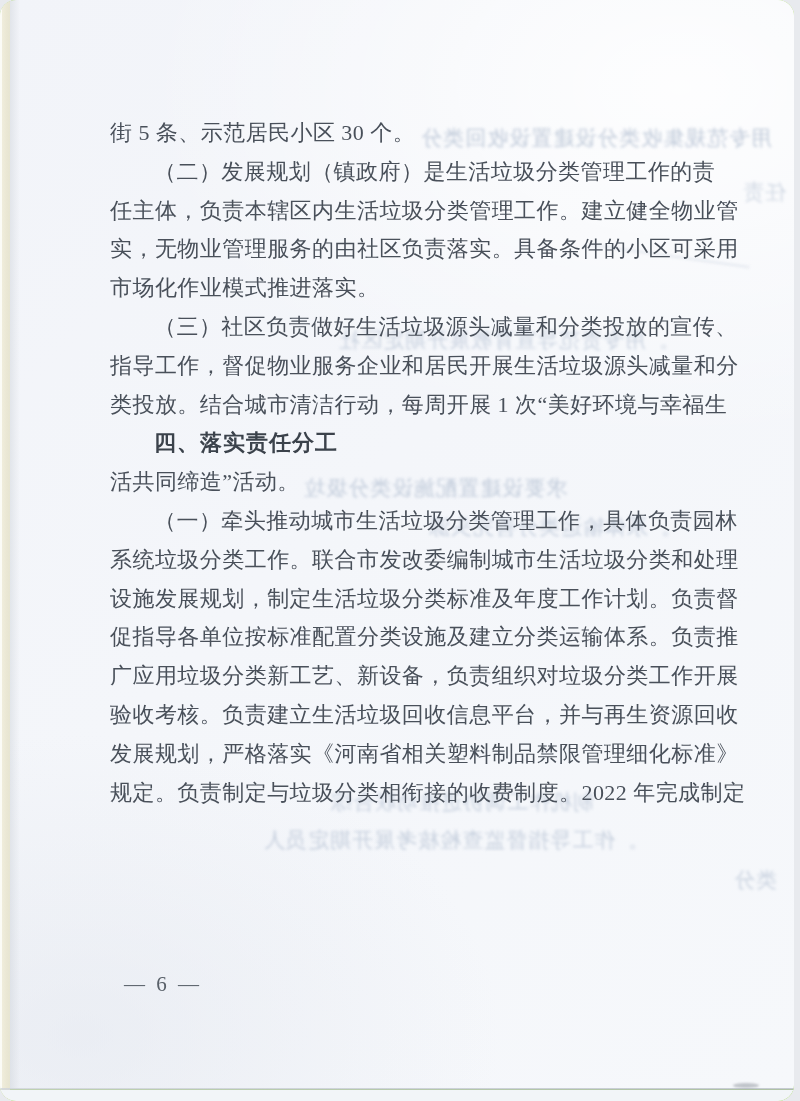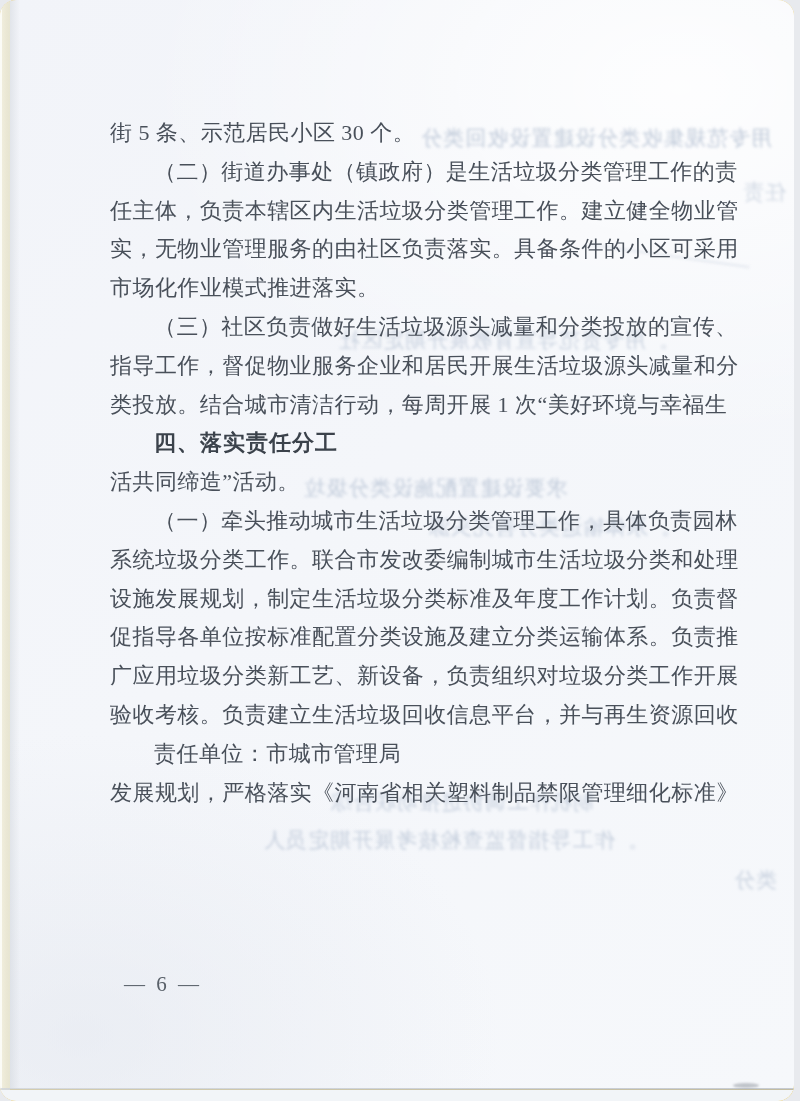--- a/index.html
+++ b/index.html
@@ -5,21 +5,21 @@
   html, body {
     margin: 0;
     padding: 0;
     background: #e8eaee;
   }
   .scan {
     position: relative;
     width: 794px;
     height: 1101px;
     overflow: hidden;
-    background: #eab308;
+    background: #84cc16;
     font-family: "Liberation Serif", "DejaVu Serif", serif;
     border-radius: 16px;
   }
   
   .paper {
     position: absolute;
     left: 0; top: 0;
     width: 800px;
     height: 1089px;
     background:
@@ -137,37 +137,37 @@
   <div class="bleed b4">。系体输运类分善完头源</div>
   <div class="bleed b5">制机作工调协进推动联合综</div>
   <div class="bleed b6">。作工导指督监查检核考展开期定员人</div>
   <div class="bleed b7">类分</div>
   <div class="bleed b8">任责</div>
 
   <div class="crease"></div>
 
   <div class="textblock">
     <div class="line">街 5 条、示范居民小区 30 个。</div>
-    <div class="line indent">（二）街道办事处（镇政府）是生活垃圾分类管理工作的责</div>
+    <div class="line indent">（二）发展规划（镇政府）是生活垃圾分类管理工作的责</div>
     <div class="line">任主体，负责本辖区内生活垃圾分类管理工作。建立健全物业管</div>
     <div class="line">实，无物业管理服务的由社区负责落实。具备条件的小区可采用</div>
     <div class="line">市场化作业模式推进落实。</div>
     <div class="line indent">（三）社区负责做好生活垃圾源头减量和分类投放的宣传、</div>
     <div class="line">指导工作，督促物业服务企业和居民开展生活垃圾源头减量和分</div>
     <div class="line">类投放。结合城市清洁行动，每周开展 1 次“美好环境与幸福生</div>
     <div class="line indent heading">四、落实责任分工</div>
     <div class="line">活共同缔造”活动。</div>
     <div class="line indent">（一）牵头推动城市生活垃圾分类管理工作，具体负责园林</div>
     <div class="line">系统垃圾分类工作。联合市发改委编制城市生活垃圾分类和处理</div>
     <div class="line">设施发展规划，制定生活垃圾分类标准及年度工作计划。负责督</div>
     <div class="line">促指导各单位按标准配置分类设施及建立分类运输体系。负责推</div>
     <div class="line">广应用垃圾分类新工艺、新设备，负责组织对垃圾分类工作开展</div>
     <div class="line">验收考核。负责建立生活垃圾回收信息平台，并与再生资源回收</div>
-    <div class="line indent">责任单位：市城市管理局</div>
     <div class="line">发展规划，严格落实《河南省相关塑料制品禁限管理细化标准》</div>
+    <div class="line">规定。负责制定与垃圾分类相衔接的收费制度。2022 年完成制定</div>
   </div>
 
   <div class="page-number">— 6 —</div>
 
   <div class="edge-cream-shadow"></div>
   <div class="edge-cream"></div>
   <div class="edge-white"></div>
   <div class="paper-bottom-line"></div>
   <div class="below-paper"></div>
   <div class="bottom-smudge"></div>

